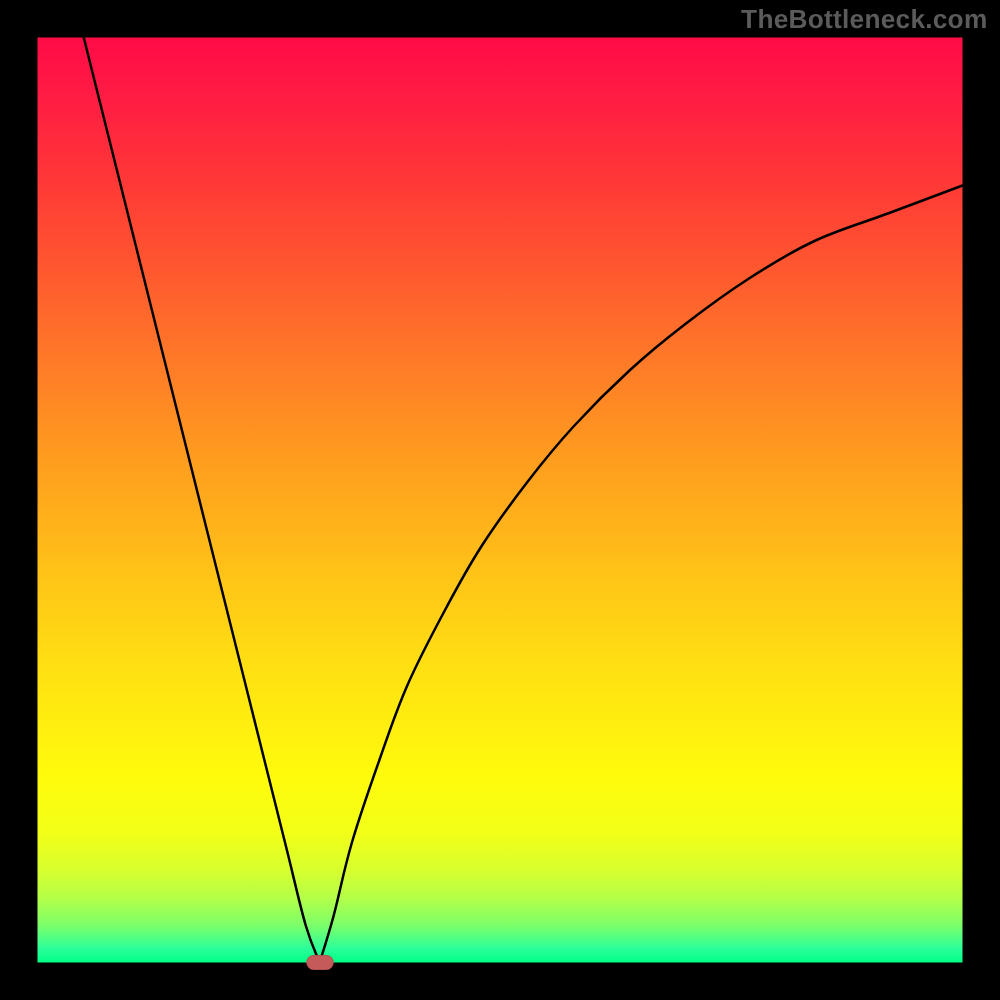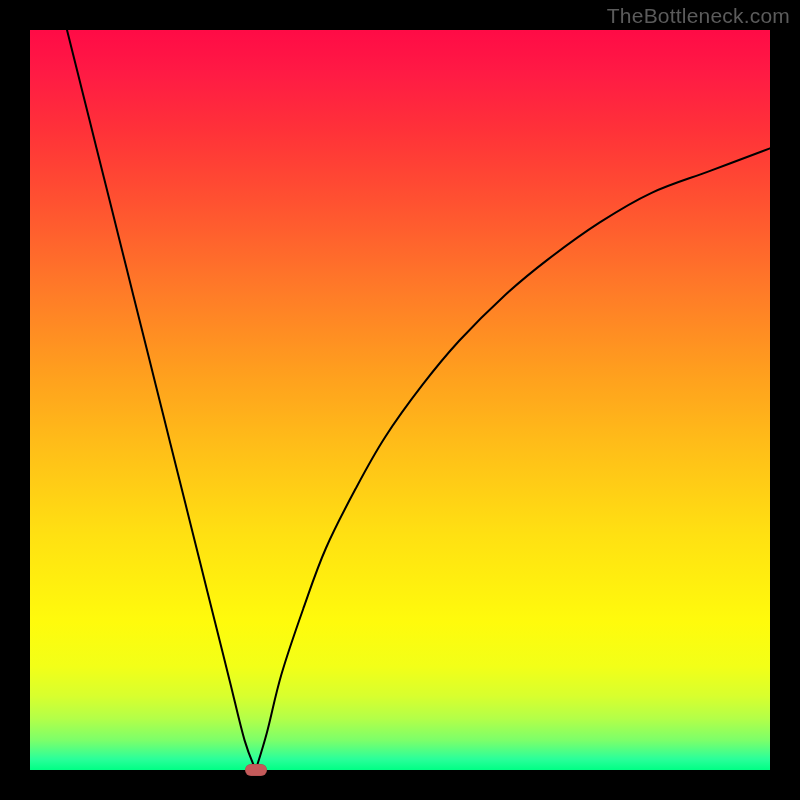--- a/index.html
+++ b/index.html
@@ -56,21 +56,21 @@
     transform: translate(-50%, -50%);
     box-shadow: 0 0 0 0.5px rgba(0,0,0,0.15) inset;
   }
   .watermark {
     position: absolute;
     top: 4px;
     right: 10px;
     color: #5b5b5b;
     font-size: 21px;
     letter-spacing: 0.2px;
-    font-weight: 400;
+    font-weight: 700;
     user-select: none;
   }
 </style>
 </head>
 <body>
 
 <div class="watermark">TheBottleneck.com</div>
 
 <div class="frame">
   <div class="plot-area">

